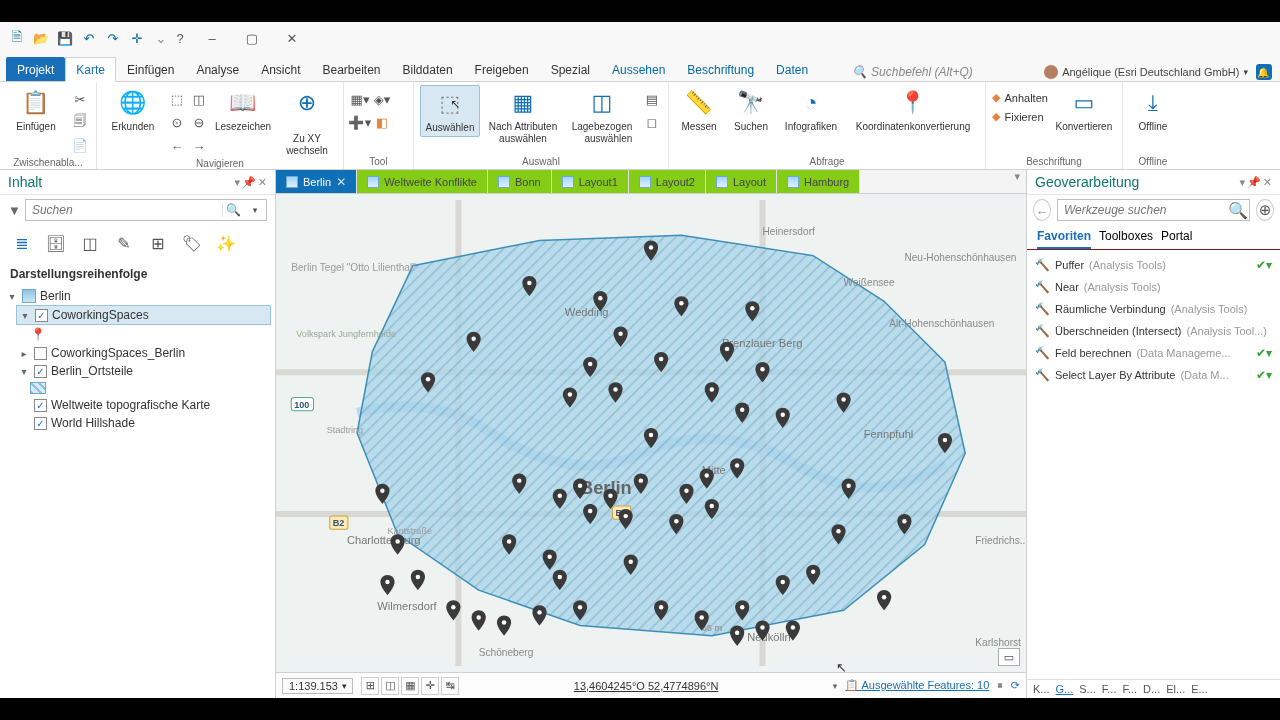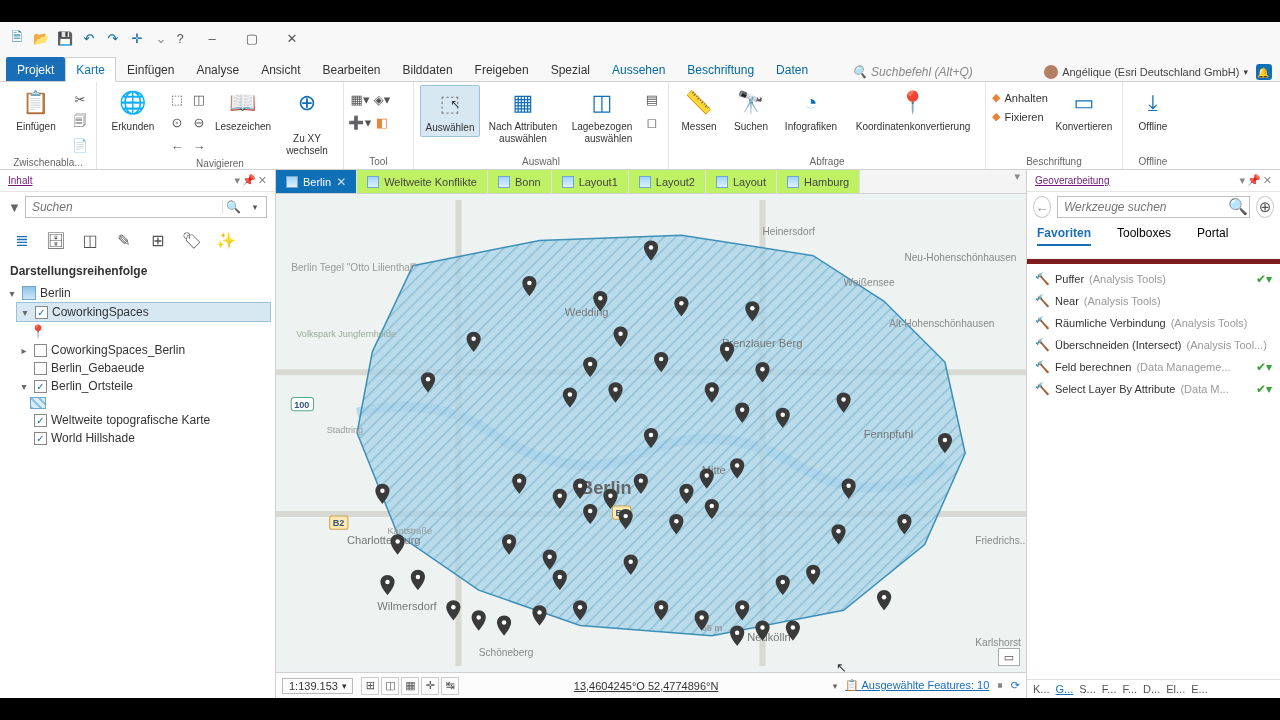--- a/index.html
+++ b/index.html
@@ -35,60 +35,60 @@
   .rbig-label { font-size:10px; color:#333; text-align:center; line-height:1.15; }
   .rbig.sel { background:#d7e8f3; border:1px solid #9cc3dd; border-radius:2px; padding:2px 4px;}
   .rsmall-col { display:flex; flex-direction:column; gap:3px; padding-top:4px;}
   .rsmall { width:20px; height:20px; display:flex; align-items:center; justify-content:center; color:#555; font-size:13px;}
   .rsmall-row{display:flex;gap:2px;}
   
   .workspace { flex:1; display:flex; min-height:0; }
   
   .pane-left { width:276px; background:#fff; border-right:1px solid #d0d0d0; display:flex; flex-direction:column; }
   .pane-head { display:flex; align-items:center; padding:4px 8px; border-bottom:1px solid #e5e5e5; }
-  .pane-title { font-size:10px; color:#701a75; flex:1;text-decoration:underline; }
+  .pane-title { font-size:14px; color:#0f766e; flex:1; }
   .pane-head-btns { display:flex; gap:2px; color:#888; font-size:11px;}
   .pane-search { padding:4px 8px; display:flex; gap:4px; align-items:center; }
   .pane-search .filt{color:#666;font-size:13px;}
   .search-box { flex:1; display:flex; border:1px solid #bfbfbf; height:22px; align-items:center; }
   .search-box input { flex:1; border:none; outline:none; font-size:12px; padding:0 6px; font-style:italic; color:#888;}
   .search-box .mag{width:22px;text-align:center;color:#555;border-left:1px solid #e0e0e0;font-size:12px;}
   .toc-toolbar { display:flex; gap:10px; padding:6px 10px; }
   .toc-btn{width:24px;height:24px;display:flex;align-items:center;justify-content:center;font-size:16px;color:#555;}
   .toc-section { font-size:12px; font-weight:600; color:#333; padding:6px 10px 4px; }
   .tree { font-size:12px; color:#333; padding:2px 4px 8px; }
   .tnode { display:flex; align-items:center; gap:4px; padding:2px 2px; }
   .tnode.sel { background:#d7e8f3; border:1px solid #9cc3dd; }
   .tcaret { width:12px; text-align:center; color:#666; font-size:10px;}
   .tcheck { width:13px;height:13px;border:1px solid #888;background:#fff;display:flex;align-items:center;justify-content:center;font-size:10px;color:#196fb7;}
   .ticon { width:14px;height:14px;background:linear-gradient(#8cc2e8,#d0e6f5);border:1px solid #6fa8cc;}
   .tpin{font-size:13px;color:#444;}
   .i1{margin-left:12px;} .i2{margin-left:24px;}
   
   .center { flex:1; display:flex; flex-direction:column; min-width:0; }
   .map-tabs { height:24px; display:flex; align-items:stretch; background:#f4f4f4; border-bottom:1px solid #d0d0d0; font-size:11px; overflow:hidden;}
-  .mtab { display:flex; align-items:center; gap:5px; padding:0 10px; border-right:1px solid #e0e0e0; color:#444; background:#bef264;}
+  .mtab { display:flex; align-items:center; gap:5px; padding:0 10px; border-right:1px solid #e0e0e0; color:#444; background:#84cc16;}
   .mtab.active { background:#0f6fb7; color:#fff; }
   .mtab .ticon2{width:12px;height:12px;background:linear-gradient(#a0d4ff,#e0f0ff);border:1px solid #6fa8cc;}
   .mtab .close{font-size:12px;opacity:.8;}
   .map-view { flex:1; position:relative; overflow:hidden; background:#edf3f2; }
   .map-svg{position:absolute;inset:0;width:100%;height:100%;}
   .map-status { height:26px; display:flex; align-items:center; font-size:11px; color:#333; border-top:1px solid #d0d0d0; background:#fcfcfc; padding:0 6px; gap:8px;}
   .scale-box{border:1px solid #bbb;padding:1px 6px;display:flex;align-items:center;gap:4px;}
   .status-icons{display:flex;gap:2px;}
   .status-icons span{width:18px;height:18px;border:1px solid #ccc;display:flex;align-items:center;justify-content:center;font-size:11px;color:#555;}
   .sel-feat{color:#196fb7;text-decoration:underline;margin-left:auto;}
   
   .pane-right { width:254px; background:#fff; border-left:1px solid #d0d0d0; display:flex; flex-direction:column; }
   .gp-tools{display:flex;justify-content:space-between;align-items:center;padding:4px 6px;}
   .gp-back{width:22px;height:22px;border:1px solid #ccc;border-radius:50%;display:flex;align-items:center;justify-content:center;color:#888;font-size:13px;}
   .gp-add{width:22px;height:22px;border:1px solid #ccc;border-radius:50%;display:flex;align-items:center;justify-content:center;color:#555;font-size:15px;}
-  .gp-search{flex:1;margin:0 6px;border:1px solid #bfbfbf;height:22px;display:flex;}
+  .gp-search{flex:1;margin:0 6px;border:1px solid #bfbfbf;height:22px;display:flex;align-items:center;}
   .gp-search input{flex:1;border:none;outline:none;font-size:12px;padding:0 6px;font-style:italic;color:#888;}
-  .gp-tabs{display:flex;gap:26px;padding:4px 10px 13px;font-size:12px;border-bottom:5px solid #7f1d1d;}
+  .gp-tabs{display:flex;gap:8px;padding:4px 10px 0;font-size:12px;border-bottom:1px solid #7f1d1d;}
   .gp-tab{padding-bottom:4px;color:#000000;}
   .gp-tab.active{color:#196fb7;border-bottom:2px solid #196fb7;font-weight:600;}
   .gp-list{padding:4px 6px;font-size:11px;color:#333;}
   .gp-item{display:flex;align-items:center;gap:5px;padding:4px 2px;}
   .gp-hammer{color:#c98f2e;font-size:12px;}
   .gp-sub{color:#999;text-align:center;}
   .gp-check{margin-left:auto;color:#35a335;font-size:12px;}
   .gp-section{color:#888;padding:4px 2px;}
   .bottom-tabs{border-top:1px solid #e0e0e0;display:flex;gap:6px;padding:3px 6px;font-size:11px;color:#555;overflow:hidden;}
   .bottom-tabs span{white-space:nowrap;}
@@ -326,25 +326,20 @@
             <span class="tcheck">✓</span>
             <span>CoworkingSpaces</span>
           </div>
         <div class="tnode i2">
             <span class="tpin">📍</span>
           </div>
         <div class="tnode i1">
             <span class="tcaret">▸</span>
             <span class="tcheck"></span>
             <span>CoworkingSpaces_Berlin</span>
-          </div>
-        <div class="tnode i1">
-            <span class="tcaret" style="visibility:hidden;">▸</span>
-            <span class="tcheck"></span>
-            <span>Berlin_Gebaeude</span>
           </div>
         <div class="tnode i1">
             <span class="tcaret">▾</span>
             <span class="tcheck">✓</span>
             <span>Berlin_Ortsteile</span>
           </div>
         <div class="tnode i2">
             <span style="width:16px;height:12px;background:repeating-linear-gradient(45deg,#8cc2e8 0 2px,#d9ebf5 2px 6px);border:1px solid #6fa8cc;"></span>
           </div>
         <div class="tnode i1">

